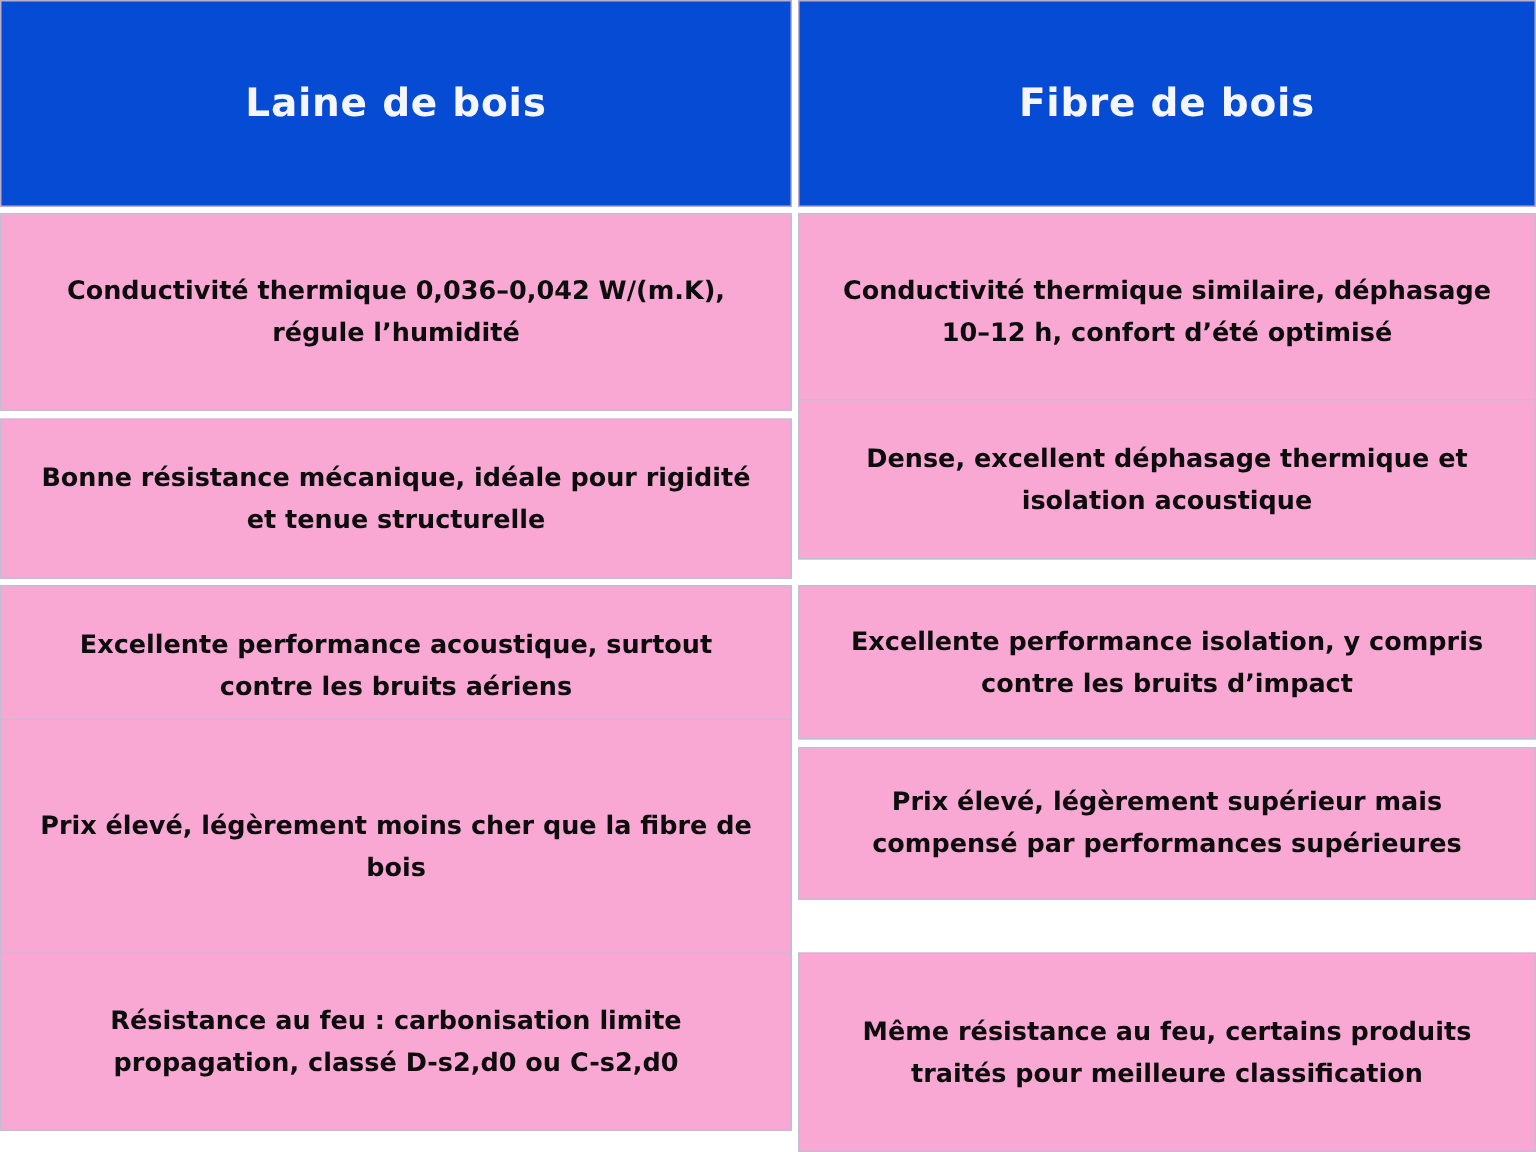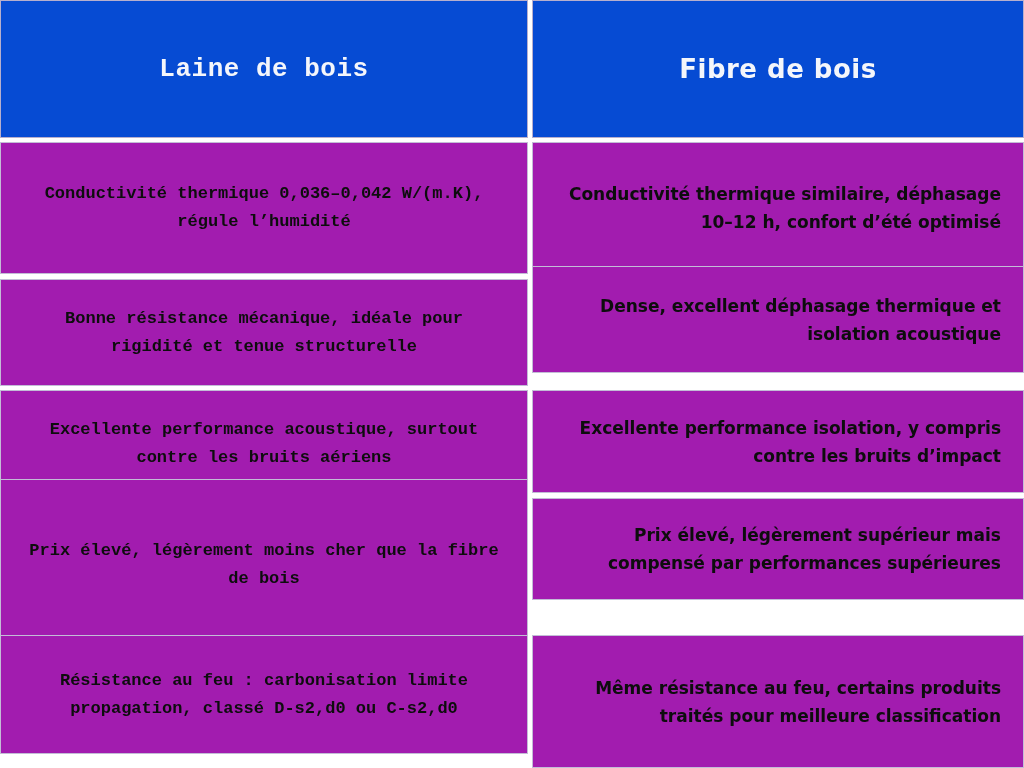--- a/index.html
+++ b/index.html
@@ -2,24 +2,24 @@
 <html><head>
 <meta charset="utf-8">
 <style>
   html, body { margin: 0; padding: 0; background: #ffffff; }
   body { width: 1024px; height: 768px; position: relative; overflow: hidden;
          font-family: "DejaVu Sans", sans-serif; }
   .cell { position: absolute; box-sizing: border-box; display: flex;
           align-items: center; justify-content: center; text-align: center; }
   .head { background: #064bd3; border: 1px solid #b7afcd; color: #f4f6fb;
           font-size: 26px; font-weight: bold; letter-spacing: 0.5px; }
-  .body { background: #a21caf; border: 1.5px solid #c3bdd6; color: #0d0d0d;
+  .body { background: #f9a8d4; border: 1.5px solid #c3bdd6; color: #0d0d0d;
           font-size: 17px; font-weight: bold; line-height: 28px; padding: 12px 22px; }
-  .c1 { left: 0; width: 528px; font-family: Liberation Mono, monospace; }
-  .c2 { left: 532px; width: 492px; text-align: right; }
+  .c1 { left: 0; width: 528px; }
+  .c2 { left: 532px; width: 492px; }
 </style>
 </head>
 <body>
 
 <div>
   <div class="cell head c1" style="top:0;height:138px">Laine de bois</div>
   <div class="cell head c2" style="top:0;height:138px">Fibre de bois</div>
 
   <div class="cell body c1" style="top:142px;height:132px">Conductivité thermique 0,036–0,042 W/(m.K), régule l’humidité</div>
   <div class="cell body c2" style="top:142px;height:132px">Conductivité thermique similaire, déphasage 10–12 h, confort d’été optimisé</div>

